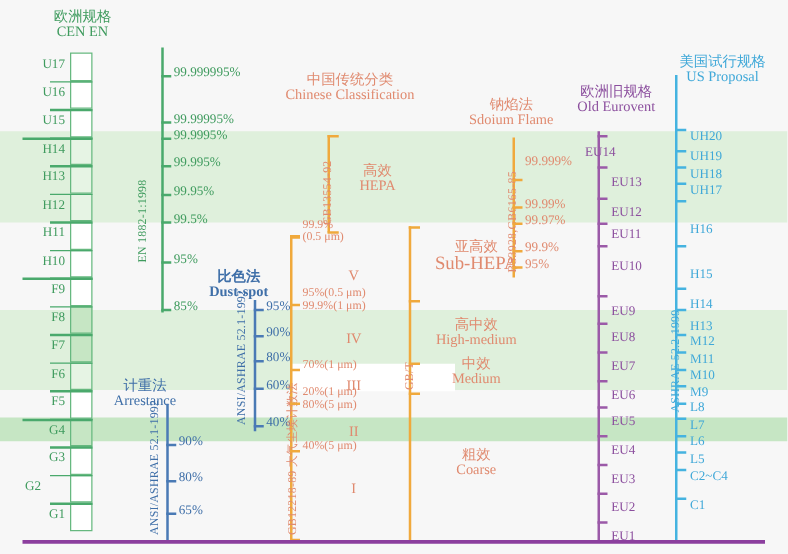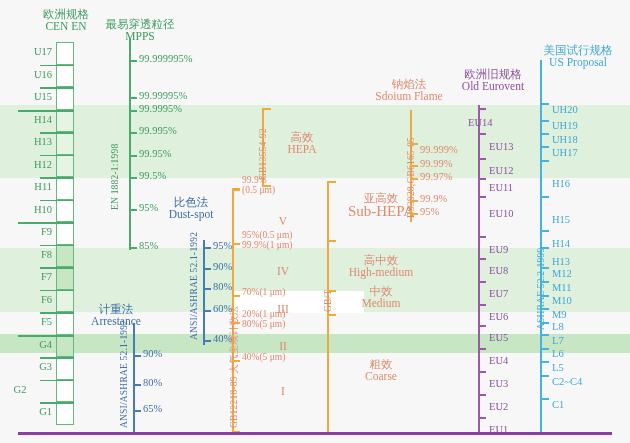--- a/index.html
+++ b/index.html
@@ -64,44 +64,42 @@
   <div class="band" style="top:248px;height:64px;"></div>
   <div class="band dark" style="top:334px;height:19px;"></div>
 
   <div style="position:absolute;left:232px;top:291px;width:132px;height:22px;background:#ffffff;"></div>
 
   <div class="t hdr ctr c-green" style="left:66px;top:8px;">
     <span class="cn">欧洲规格</span>
     <span class="en">CEN EN</span>
   </div>
 
-  <div class="t hdr ctr c-green" style="left:140px;top:18px;">
-    <span class="cn">最易穿透粒径</span>
-    <span class="en">MPPS</span>
-  </div>
 
   <div class="t hdr ctr c-salmon" style="left:280px;top:58px;">
+    <span class="cn">中国传统分类</span>
+    <span class="en">Chinese Classification</span>
   </div>
 
   <div class="t hdr ctr c-purple" style="left:493px;top:68px;">
     <span class="cn">欧洲旧规格</span>
     <span class="en">Old Eurovent</span>
   </div>
 
   <div class="t hdr ctr c-salmon" style="left:409px;top:78px;">
     <span class="cn">钠焰法</span>
     <span class="en">Sdoium Flame</span>
   </div>
 
   <div class="t hdr ctr c-cyan" style="left:578px;top:44px;">
     <span class="cn">美国试行规格</span>
     <span class="en">US Proposal</span>
   </div>
 
-  <div class="t hdr ctr c-blue" style="left:191px;top:196px;">
+  <div class="t hdr ctr c-blue" style="left:191px;top:216px;font-weight:bold;">
     <span class="cn">比色法</span>
     <span class="en">Dust-spot</span>
   </div>
 
   <div class="t hdr ctr c-blue" style="left:116px;top:303px;">
     <span class="cn">计重法</span>
     <span class="en">Arrestance</span>
   </div>
 
   <div id="en-ladder">
@@ -143,21 +141,21 @@
       <div class="en-cell" style="top: 312px; height: 22.5px;"></div>
       <div class="t med c-green" style="left: 52px; top: 316.25px; transform: translateX(-100%); width: 32px; text-align: right;">F5</div>
       <div class="hline c-green-bg" style="left: 40px; top: 312px; width: 34px;"></div>
       <div class="en-cell g2" style="top: 334.5px; height: 22.5px;"></div>
       <div class="t med c-green" style="left: 52px; top: 338.75px; transform: translateX(-100%); width: 32px; text-align: right;">G4</div>
       <div class="hline c-green-bg" style="left: 40px; top: 334.5px; width: 34px;"></div>
       <div class="en-cell" style="top: 357px; height: 22.5px;"></div>
       <div class="t med c-green" style="left: 52px; top: 361.25px; transform: translateX(-100%); width: 32px; text-align: right;">G3</div>
       <div class="hline c-green-bg" style="left: 40px; top: 357px; width: 34px;"></div>
       <div class="en-cell" style="top: 379.5px; height: 22.5px;"></div>
-      <div class="t med c-green" style="left: 36px; top: 383.75px; transform: translateX(-100%); width: 32px; text-align: center;">G2</div>
+      <div class="t med c-green" style="left: 52px; top: 383.75px; transform: translateX(-100%); width: 32px; text-align: left;">G2</div>
       <div class="hline c-green-bg" style="left: 40px; top: 379.5px; width: 34px;"></div>
       <div class="en-cell" style="top: 402px; height: 22.5px;"></div>
       <div class="t med c-green" style="left: 52px; top: 406.25px; transform: translateX(-100%); width: 32px; text-align: right;">G1</div>
       <div class="hline c-green-bg" style="left: 40px; top: 402px; width: 34px;"></div>
       <div class="hline c-green-bg" style="left: 18px; top: 109.5px; width: 56px; height: 2px;"></div>
       <div class="hline c-green-bg" style="left: 18px; top: 222px; width: 56px; height: 2px;"></div>
       <div class="hline c-green-bg" style="left: 18px; top: 334.5px; width: 56px; height: 2px;"></div>
     </div>
 
   <div class="vline c-green-bg" style="left:129px;top:38px;height:212px;"></div>
@@ -274,21 +272,21 @@
       <div class="t c-salmon" style="left: 381px; top: 358px; text-align: center; transform: translateX(-50%);">
         <span style="display: block; font-size: 11.5px;">粗效</span>
         <span style="display: block; font-size: 11.5px;">Coarse</span>
       </div>
     </div>
 
   <div class="vline c-orange-bg" style="left:410px;top:110px;height:112px;"></div>
   <div class="vlabel c-salmon" style="left:406px;top:218px;">BS3928,GB6165-85</div>
   <div id="na-ticks">
       <div class="tick c-orange-bg" style="left: 410px; top: 143px; width: 8px;"></div>
-      <div class="t med c-salmon" style="left: 420px; top: 144px;">99.999%</div>
+      <div class="t med c-salmon" style="left: 420px; top: 124px;">99.999%</div>
       <div class="tick c-orange-bg" style="left: 410px; top: 165px; width: 8px;"></div>
       <div class="t med c-salmon" style="left: 420px; top: 158px;">99.99%</div>
       <div class="tick c-orange-bg" style="left: 410px; top: 178px; width: 8px;"></div>
       <div class="t med c-salmon" style="left: 420px; top: 171px;">99.97%</div>
       <div class="tick c-orange-bg" style="left: 410px; top: 200px; width: 8px;"></div>
       <div class="t med c-salmon" style="left: 420px; top: 193px;">99.9%</div>
       <div class="tick c-orange-bg" style="left: 410px; top: 213px; width: 8px;"></div>
       <div class="t med c-salmon" style="left: 420px; top: 206px;">95%</div>
     </div>
 

